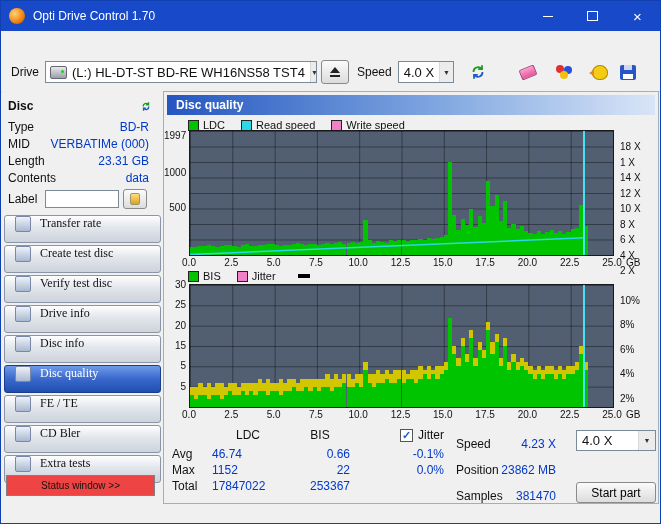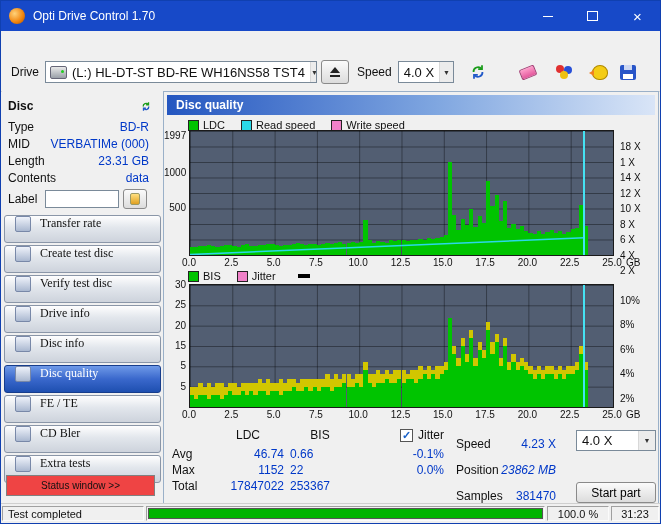--- a/index.html
+++ b/index.html
@@ -119,35 +119,35 @@
   #y2r{left:452px;top:192px;height:122px;}
   .xaxis{position:absolute;left:25px;width:423px;height:12px;font-size:10px;}
   #x1{top:165px;} #x2{top:317px;}
   .xaxis span{position:absolute;top:0;transform:translateX(-50%);}
   .xaxis .unit{left:100%;margin-left:14px;transform:none;}
 
   
   .stats{position:absolute;left:8px;top:336px;width:276px;font-size:12px;}
   .stat-row{position:relative;height:16px;line-height:15px;}
   .stat-row .c0{position:absolute;left:0;width:38px;}
-  .stat-row .c1{position:absolute;left:40px;width:72px;text-align:right;}
-  .stat-row .c2{position:absolute;left:118px;width:60px;text-align:left;}
+  .stat-row .c1{position:absolute;left:40px;width:72px;text-align:left;}
+  .stat-row .c2{position:absolute;left:118px;width:60px;text-align:right;}
   .stat-row .c3{position:absolute;left:182px;width:90px;text-align:right;}
   .stat-row.head .c1,.stat-row.head .c2{text-align:center;font-weight:normal;}
   .stat-row.head{margin-bottom:3px;}
   .stat-row .num{color:var(--value-blue,#0038c8);}
   .jitter-head{display:flex;gap:5px;justify-content:flex-end;align-items:center;}
   .checkbox{width:13px;height:13px;background:#fff;border:1px solid #555;display:inline-flex;
     align-items:center;justify-content:center;box-sizing:border-box;}
   .checkbox .check{color:#1a62c8;font-size:11px;line-height:11px;font-weight:bold;}
 
   .ctl-label{position:absolute;left:292px;height:14px;}
   .ctl-val{position:absolute;left:316px;width:76px;text-align:right;color:var(--value-blue,#0038c8);}
   #speed-lab{top:345px;} #speed-val{top:345px;}
-  #pos-lab{top:371px;}   #pos-val{top:371px;font-style:italic;}
+  #pos-lab{top:371px;}   #pos-val{top:371px;}
   #samp-lab{top:397px;}  #samp-val{top:397px;}
   .ctl-combo{position:absolute;left:412px;top:338px;width:80px;height:21px;}
   .ctl-btn{position:absolute;left:412px;width:80px;height:21px;}
   #btn-full{top:364px;} #btn-part{top:390px;}
 
   
   .statusbar{position:absolute;left:0;right:0;bottom:0;height:19px;background:#f0f0f0;display:flex;
     align-items:center;font-size:11px;border-top:1px solid #cfcfcf;}
   .sb-cell{height:15px;line-height:14px;margin:1px;padding:0 5px;box-sizing:border-box;
     border:1px solid;border-color:#a0a0a0 #fbfbfb #fbfbfb #a0a0a0;}
@@ -726,24 +726,14 @@
       <span class="combo-text">4.0 X</span>
       <span class="arrow">▼</span>
     </div>
     <span class="ctl-label" id="pos-lab">Position</span>
     <span class="ctl-val" id="pos-val">23862 MB</span>
     <span class="ctl-label" id="samp-lab">Samples</span>
     <span class="ctl-val" id="samp-val">381470</span>
     <button class="push ctl-btn" id="btn-part">Start part</button>
   </div>
 
-  <div class="statusbar">
-    <div class="sb-cell sb-text">Test completed</div>
-    <div class="sb-cell sb-progress">
-      <div class="sb-track">
-          <div class="sb-fill" id="progress-fill" style="width: 100%;"></div>
-        </div>
-    </div>
-    <div class="sb-cell sb-pct">100.0 %</div>
-    <div class="sb-cell sb-time">31:23</div>
-  </div>
 
 </div>
 
 </body></html>

